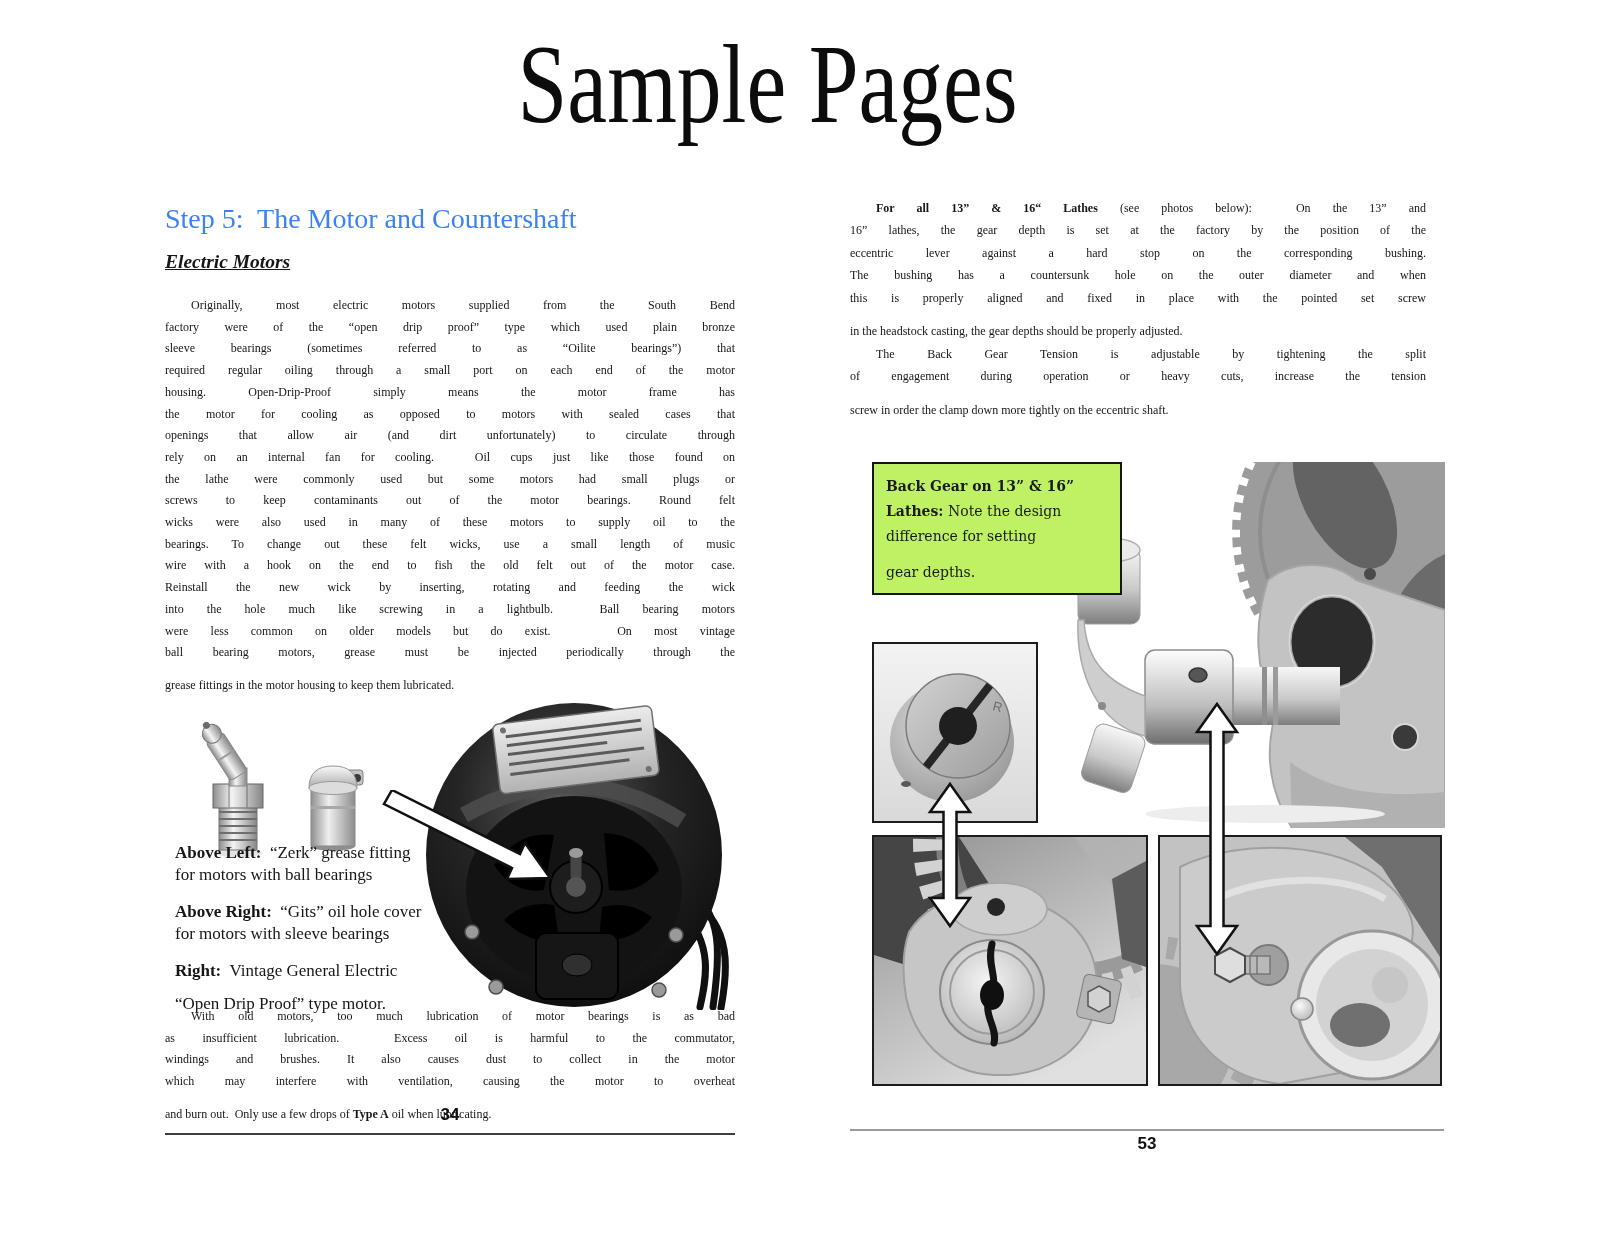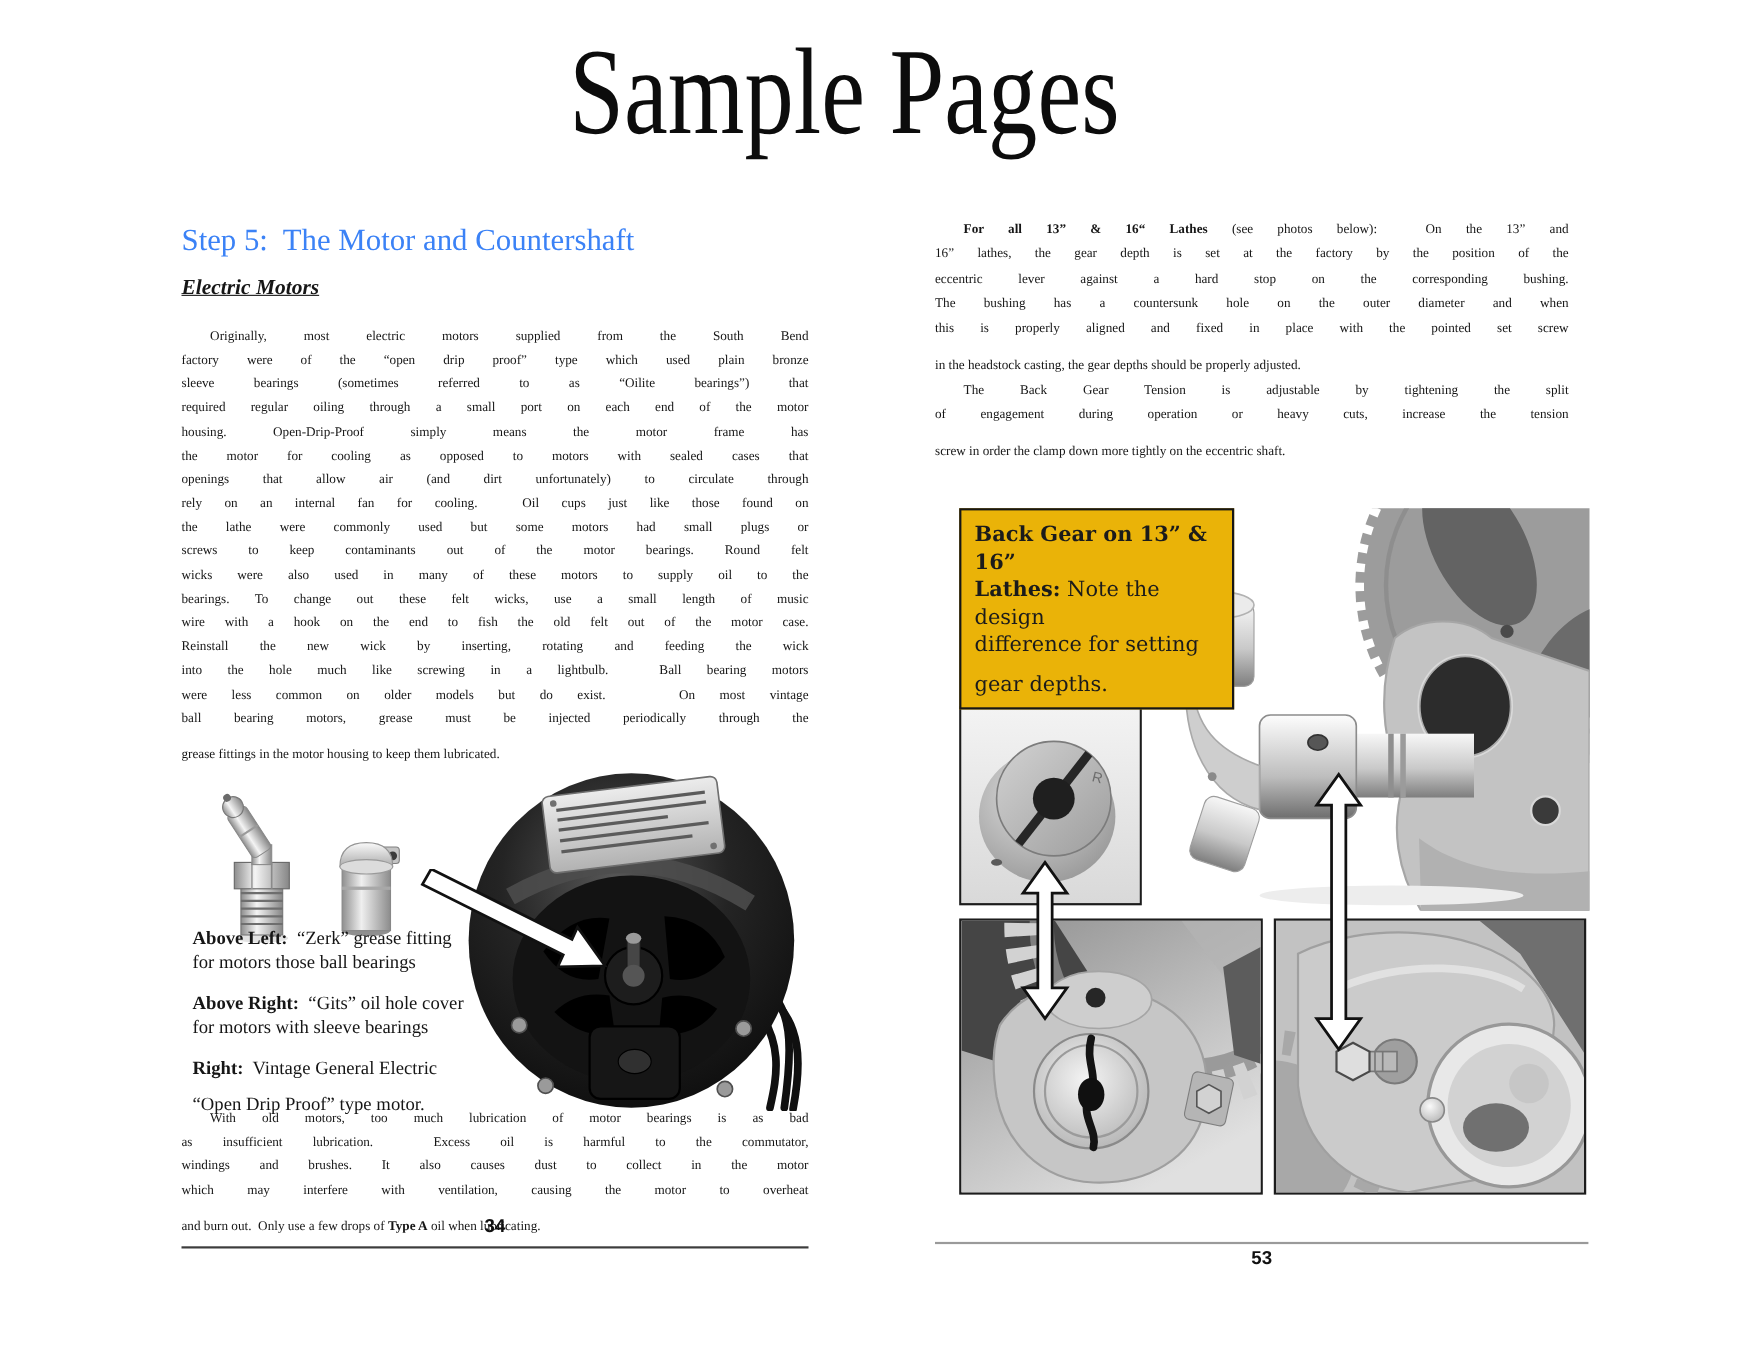--- a/index.html
+++ b/index.html
@@ -24,21 +24,21 @@
   .tline{text-align:justify;text-align-last:justify;white-space:normal;}
   .para .tline:first-child{text-indent:26px;}
   .tline-last{text-align-last:left;margin-top:11px;}
   .nojust .tline{text-align:left;text-align-last:auto;}
   
   .captions{left:175px;top:842px;width:292px;font-size:17px;line-height:21.6px;z-index:4;}
   .captions .tline:nth-child(3),.captions .tline:nth-child(5){margin-top:16px;}
   
   .callout{left:872px;top:462px;width:250px;min-height:124px;box-sizing:border-box;
            border:2px solid #161616;padding:10px 12px 8px 12px;
-           font-family:"DejaVu Serif",serif;font-size:19px;line-height:25px;color:#1b1b1b;z-index:2;background:#eab308;}
+           font-family:"DejaVu Serif",serif;font-size:14px;line-height:25px;color:#1b1b1b;z-index:2;background:#bef264;}
   
   .photo-frame{box-sizing:border-box;border:2px solid #1c1c1c;background:#e9e9e9;z-index:1;}
   .noborder{z-index:1;}
   .arrow-overlay{z-index:5;}
   
   .rule-l{left:165px;top:1133px;width:570px;height:2px;background:#3d3d3d;}
   .rule-r{left:850px;top:1129px;width:594px;height:1.5px;background:#9a9a9a;}
   .pagenum{font-family:"Liberation Sans",sans-serif;font-weight:bold;font-size:17px;text-align:center;color:#111;}
   .pn-l{left:165px;top:1105px;width:570px;}
   .pn-r{left:850px;top:1134px;width:594px;}
@@ -171,21 +171,21 @@
     <g fill="#9a9a9a" stroke="#4f4f4f" stroke-width="1.5">
       <circle cx="48" cy="237" r="7"></circle>
         <circle cx="252" cy="240" r="7"></circle>
       <circle cx="72" cy="292" r="7"></circle>
         <circle cx="235" cy="295" r="7"></circle>
     </g>
   </svg>
 
   <div class="abs captions nojust">
       <div class="tline"><b>Above Left:</b><span>&nbsp; “Zerk” grease fitting</span></div>
-      <div class="tline"><span>for motors those ball bearings</span></div>
+      <div class="tline"><span>for motors with ball bearings</span></div>
       <div class="tline"><b>Above Right:</b><span>&nbsp; “Gits” oil hole cover</span></div>
       <div class="tline"><span>for motors with sleeve bearings</span></div>
       <div class="tline"><b>Right:</b><span>&nbsp; Vintage General Electric</span></div>
       <div class="tline tline-last"><span>“Open Drip Proof” type motor.</span></div>
     </div>
 
   <svg class="abs arrow-overlay" style="left:380px;top:790px" width="200" height="110" viewBox="0 0 200 110">
     <polygon points="12,0 140,64 145,53 170,88 127,89 132,78 4,14" fill="#ffffff" stroke="#111" stroke-width="2.5" stroke-linejoin="miter"></polygon>
   </svg>
 

